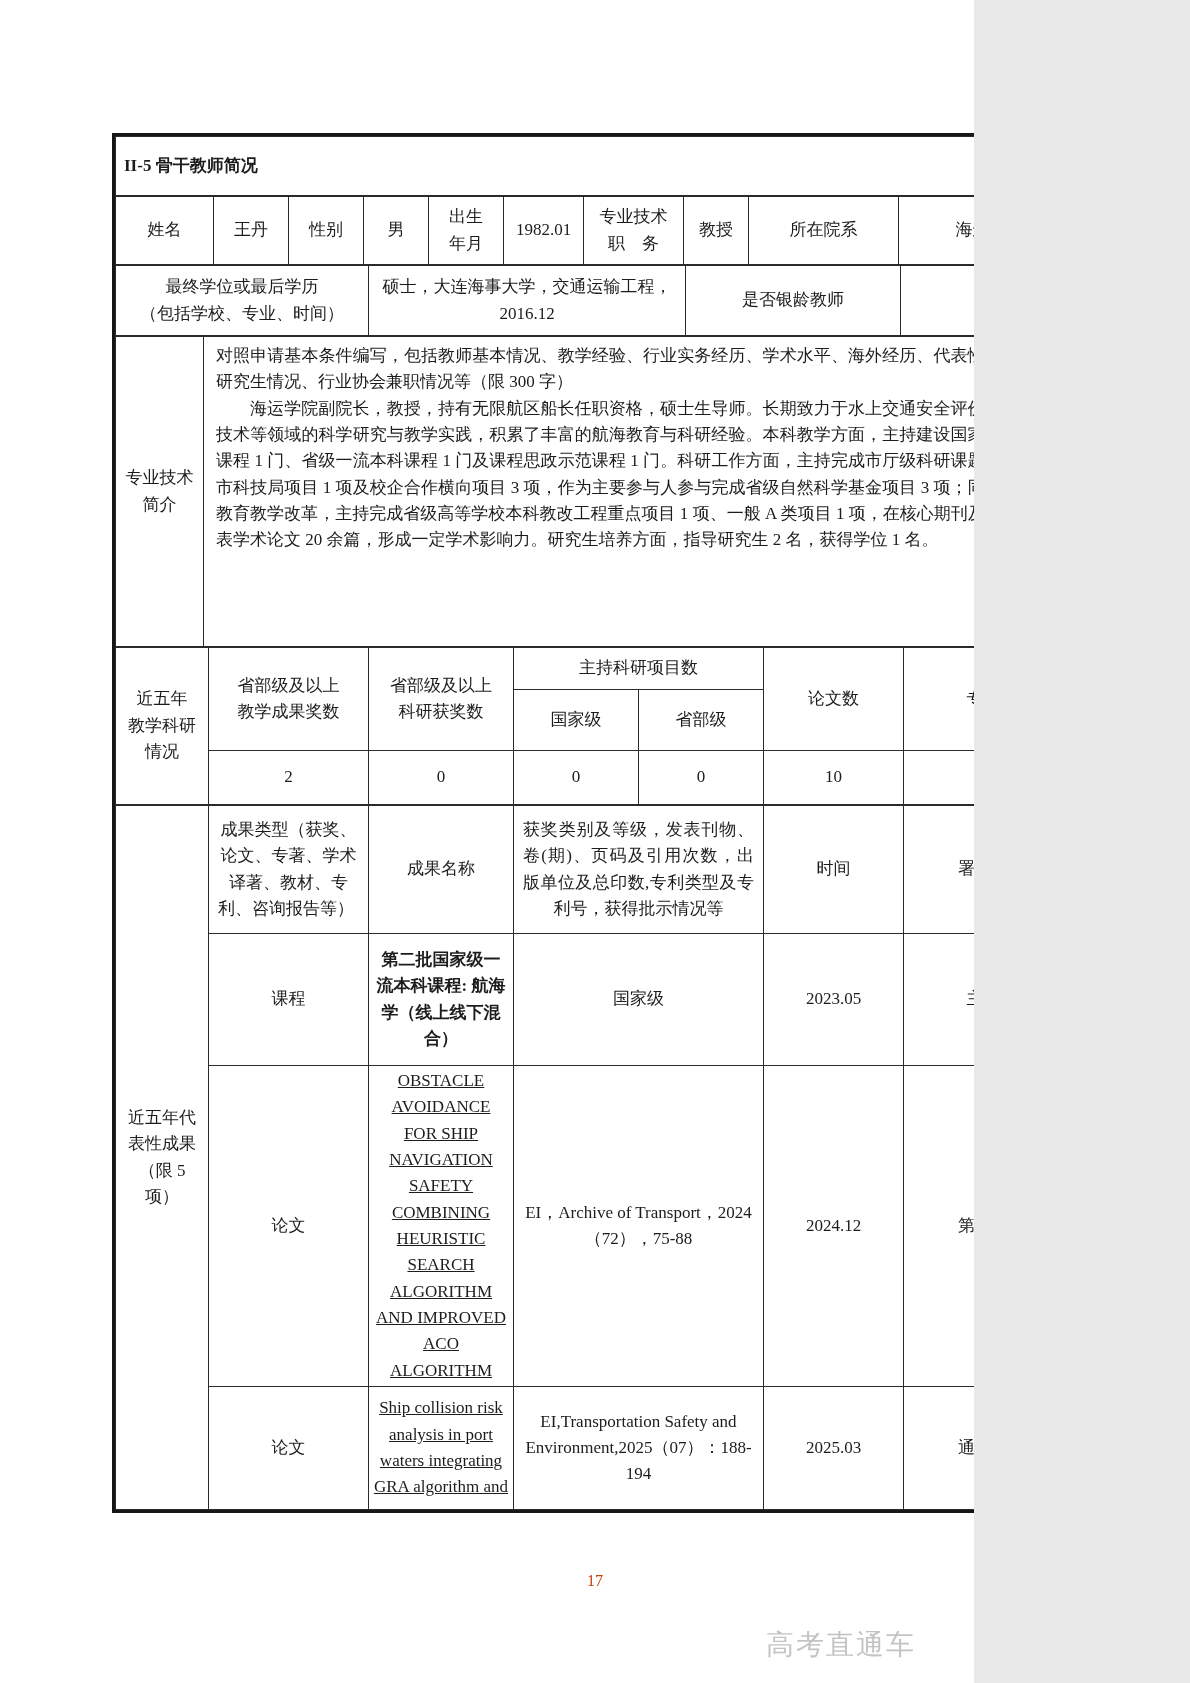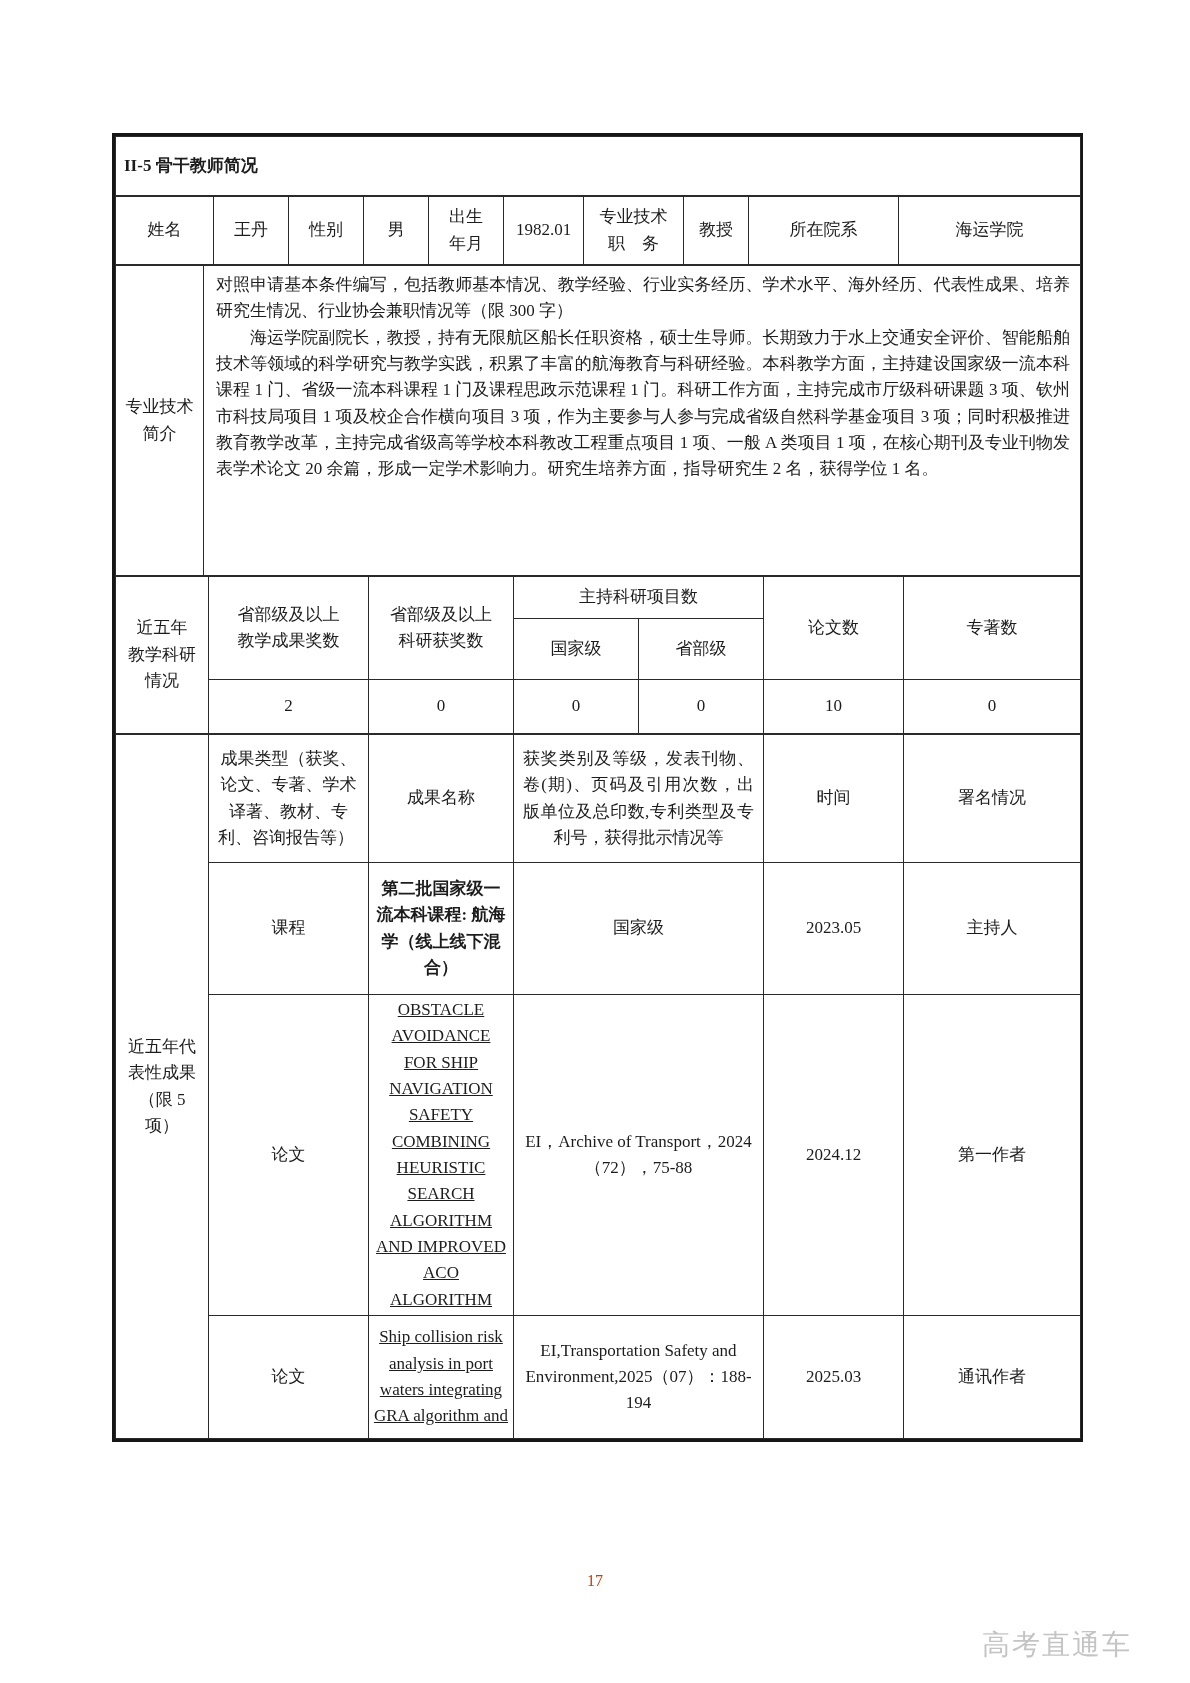--- a/index.html
+++ b/index.html
@@ -1,17 +1,17 @@
 <!DOCTYPE html>
 <html><head>
 <meta charset="utf-8">
 <style>
   html,body { margin:0; padding:0; background:#e9e9e9; }
   .page {
-    position:relative; width:1190px; height:1683px;
+    position:relative; width:974px; height:1683px;
     background:#ffffff; overflow:hidden;
     font-family:"Liberation Serif","DejaVu Serif",serif;
     color:#1c1c1c;
   }
   .sheet {
     position:absolute; left:112px; top:133px; width:965px;
     border:3px solid #161616; box-sizing:content-box; background:#fff;
   }
   table.tbl {
     border-collapse:collapse; table-layout:fixed; width:965px;
@@ -94,20 +94,38 @@
         <td>1982.01</td>
         <td class="lines">专业技术
 职　务</td>
         <td>教授</td>
         <td>所在院系</td>
         <td>海运学院</td>
       </tr>
     </tbody>
       </table>
 
+    <table class="tbl">
+      <colgroup>
+        <col style="width:253px">
+          <col style="width:317px">
+        <col style="width:215px">
+          <col style="width:180px">
+      </colgroup>
+      <tbody>
+          <tr style="height:70px">
+        <td class="lines">最终学位或最后学历
+（包括学校、专业、时间）</td>
+        <td class="lines">硕士，大连海事大学，交通运输工程，
+2016.12</td>
+        <td>是否银龄教师</td>
+        <td>否</td>
+      </tr>
+    </tbody>
+      </table>
 
     <table class="tbl">
       <colgroup>
           <col style="width:88px">
           <col style="width:877px">
         </colgroup>
       <tbody>
           <tr style="height:310px">
         <td class="lines">专业技术
 简介</td>

